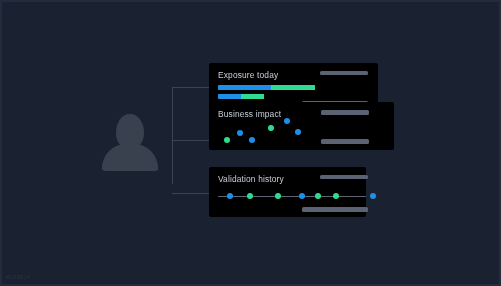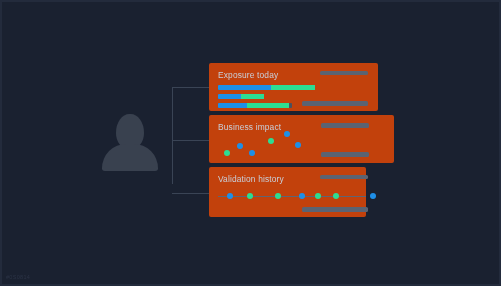--- a/index.html
+++ b/index.html
@@ -61,25 +61,25 @@
   .conn {
     position: absolute;
     background: #3a4455;
   }
   .conn-v       { width: 1px; }
   .conn-h       { height: 1px; }
 
   
   .card {
     position: absolute;
-    background: #c2410c;
+    background: #000000;
     border-radius: 2px;
   }
   #card-exposure   { left: 209px; top: 63px;  width: 169px; height: 48px; }
-  #card-impact     { left: 209px; top: 115px; width: 185px; height: 48px; }
+  #card-impact     { left: 209px; top: 102px; width: 185px; height: 48px; }
   #card-validation { left: 209px; top: 167px; width: 157px; height: 50px; }
 
   .card-title {
     position: absolute;
     left: 9px;
     top: 7px;
     font-size: 8.4px;
     color: #c9cfda;
     letter-spacing: 0.15px;
     white-space: nowrap;

